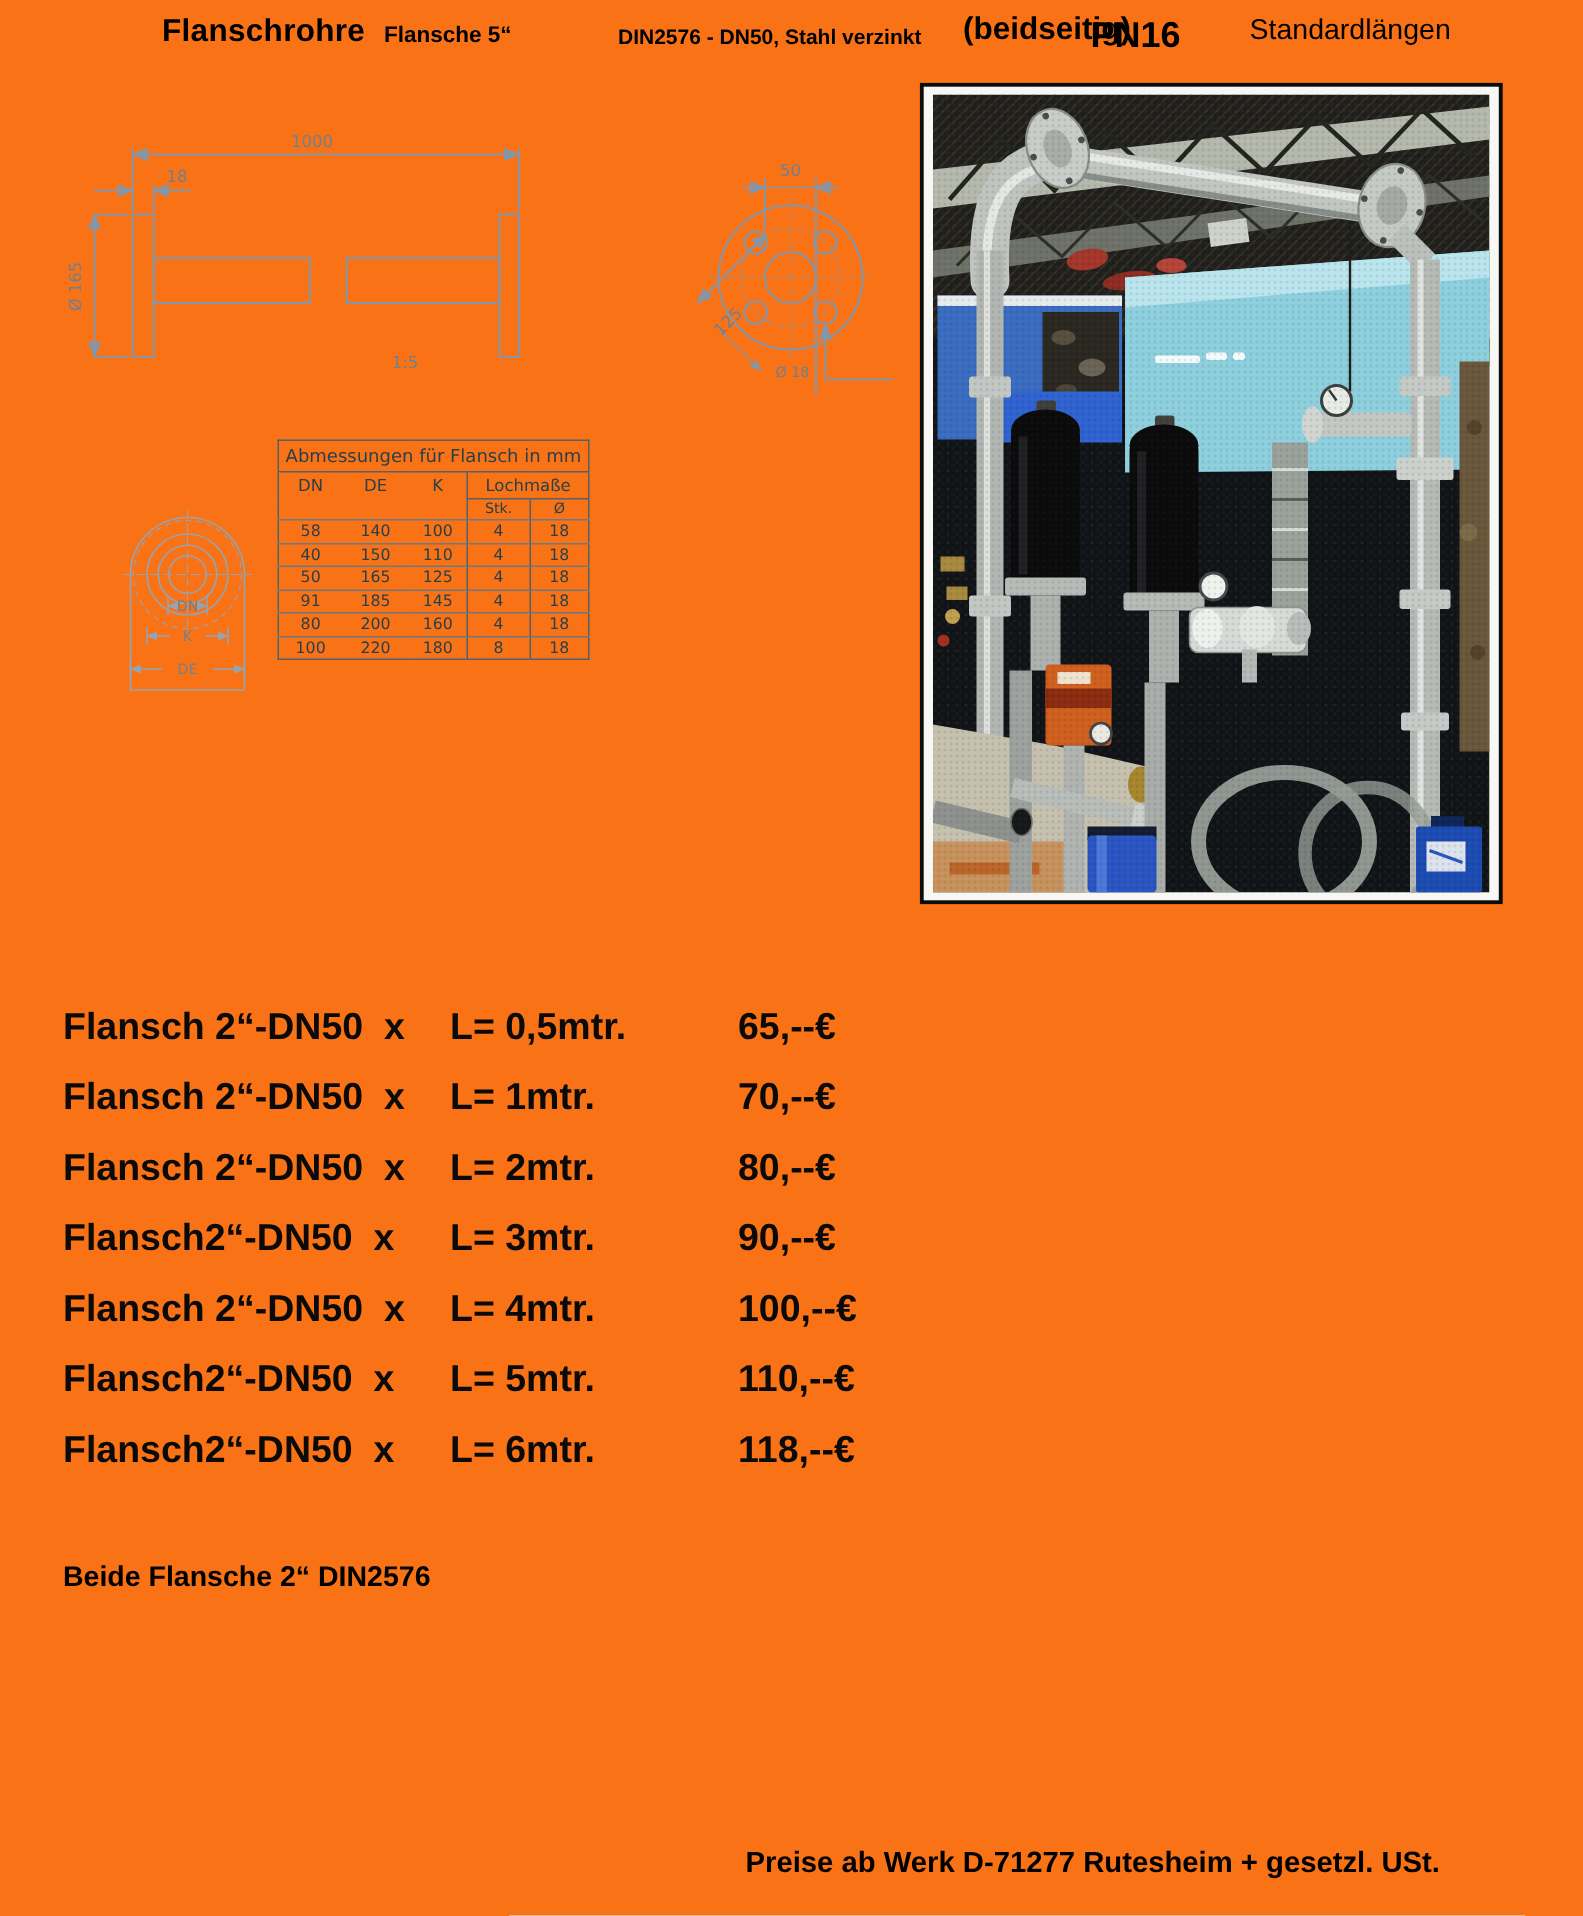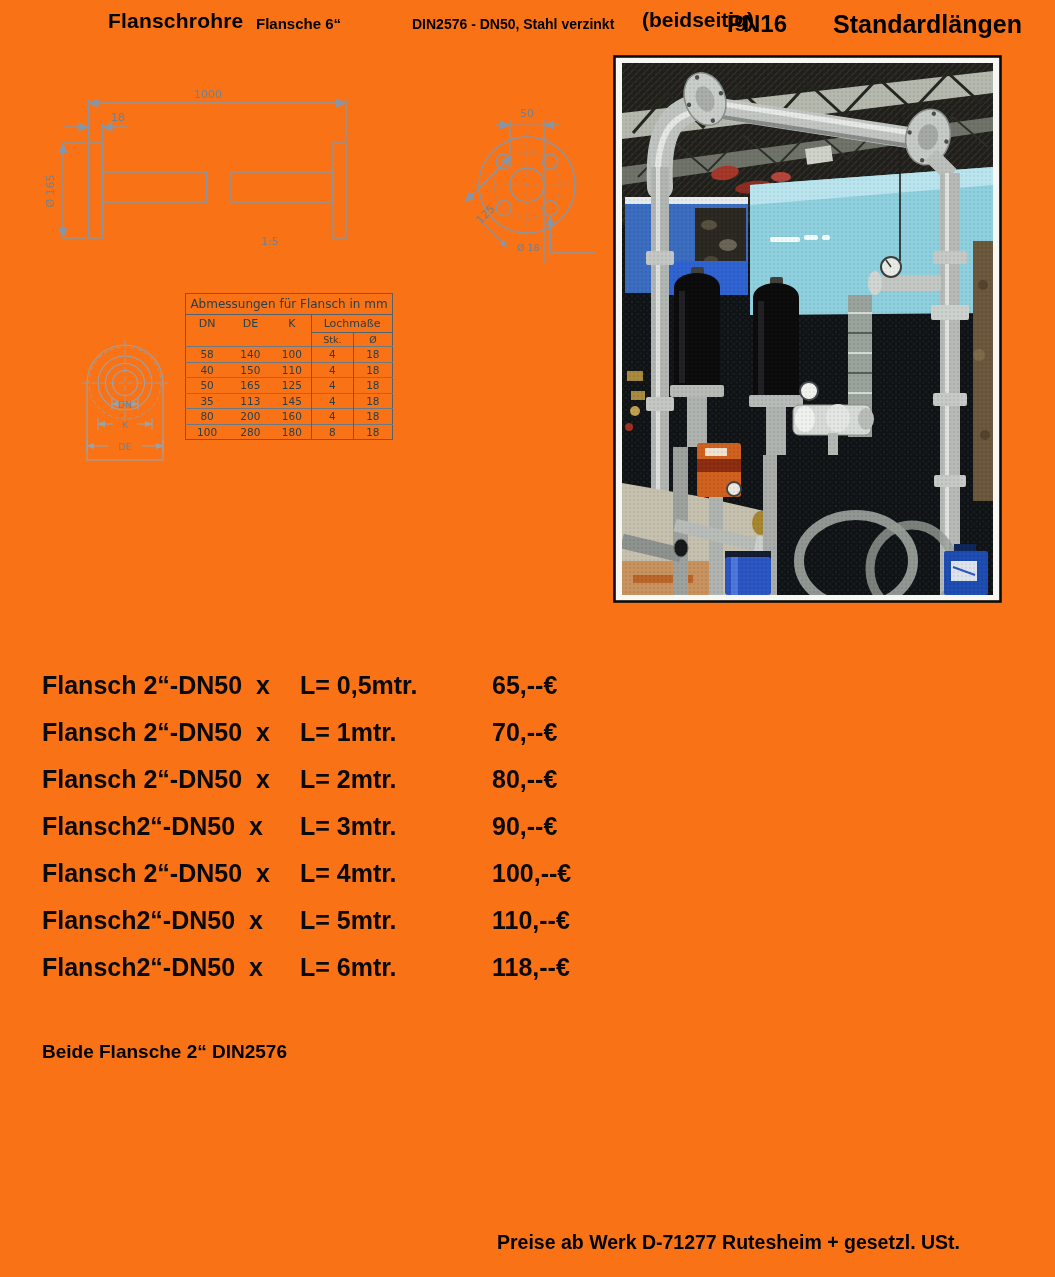--- a/index.html
+++ b/index.html
@@ -12,21 +12,21 @@
     color:#000;
     overflow:hidden;
   }
   .abs{position:absolute;}
   
   .t-main{left:108px;top:9px;font-size:21px;font-weight:bold;letter-spacing:.2px;}
   .t-sub1{left:256px;top:15px;font-size:15px;font-weight:bold;}
   .t-sub2{left:412px;top:16px;font-size:14px;font-weight:bold;}
   .t-sub3{left:642px;top:8px;font-size:21px;font-weight:bold;}
   .t-sub4{left:727px;top:10px;font-size:24px;font-weight:bold;}
-  .t-right{left:833px;top:10px;font-size:25px;font-weight:bold;}
+  .t-right{left:833px;top:10px;font-size:19px;font-weight:normal;}
   
   table.dims{
     left:185px;top:293px;width:208px;
     border-collapse:collapse;
     border:1.4px solid #51626d;
     font-family:"DejaVu Sans",sans-serif;
     color:#27404b;
   }
   table.dims td,table.dims th{
     padding:0 2px;text-align:center;font-weight:normal;
@@ -63,21 +63,21 @@
     fill:#6e8191;font-size:11px;
   }
   svg text.dimsm{font-family:"DejaVu Sans",sans-serif;fill:#6e8191;font-size:9.5px;}
 </style>
 </head>
 <body>
 
 <div class="page">
 
   <div class="abs t-main">Flanschrohre</div>
-  <div class="abs t-sub1">Flansche 6“</div>
+  <div class="abs t-sub1">Flansche 5“</div>
   <div class="abs t-sub2">DIN2576 - DN50, Stahl verzinkt</div>
   <div class="abs t-sub3">(beidseitig)</div>
   <div class="abs t-sub4">PN16</div>
   <div class="abs t-right">Standardlängen</div>
 
   <svg class="abs" style="left:45px;top:75px;" width="360" height="185" viewBox="0 0 360 185">
     <defs>
       <marker id="pd-a" viewBox="0 0 10 10" refX="9" refY="5" markerWidth="8" markerHeight="8" orient="auto-start-reverse">
         <path d="M0,1 L10,5 L0,9 z" fill="#8796a6"></path>
       </marker>
@@ -417,36 +417,36 @@
           <td class="dia">18</td>
       </tr>
       <tr class="dr">
         <td>50</td>
           <td>165</td>
           <td>125</td>
           <td class="stk">4</td>
           <td class="dia">18</td>
       </tr>
       <tr class="dr">
-        <td>35</td>
-          <td>113</td>
+        <td>91</td>
+          <td>185</td>
           <td>145</td>
           <td class="stk">4</td>
           <td class="dia">18</td>
       </tr>
       <tr class="dr">
         <td>80</td>
           <td>200</td>
           <td>160</td>
           <td class="stk">4</td>
           <td class="dia">18</td>
       </tr>
       <tr class="dr">
         <td>100</td>
-          <td>280</td>
+          <td>220</td>
           <td>180</td>
           <td class="stk">8</td>
           <td class="dia">18</td>
       </tr>
     </tbody>
   </table>
 
   <div class="abs price-list">
     <div class="price-row">
       <span class="p-prod">Flansch 2“-DN50  x</span>

